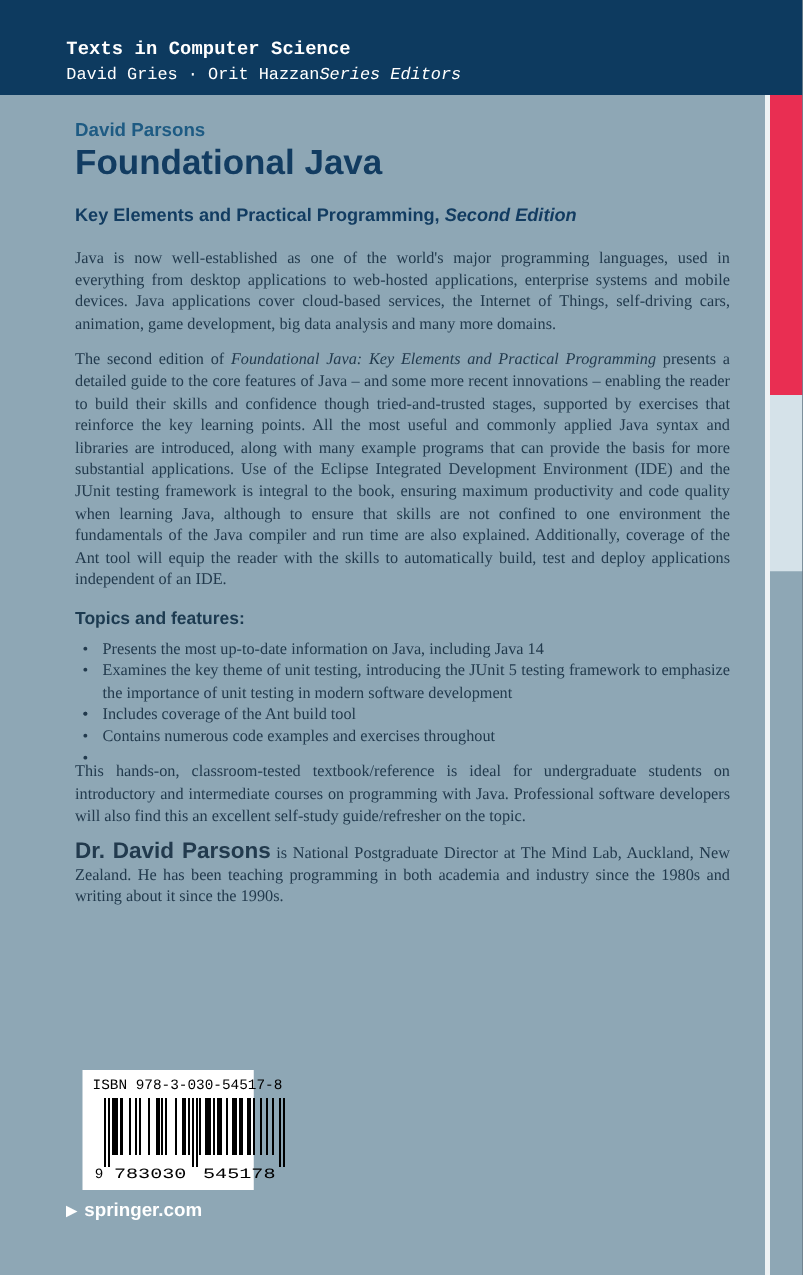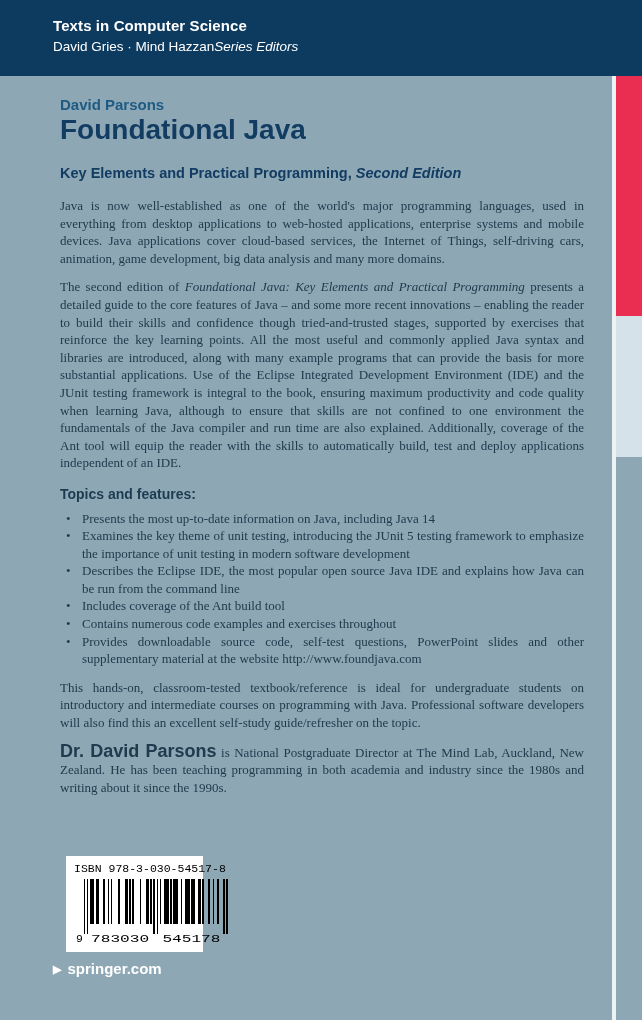--- a/index.html
+++ b/index.html
@@ -6,21 +6,21 @@
   .page {
     position:relative; width:642px; height:1020px; overflow:hidden;
     background:#8ea7b5; font-family:"Liberation Serif", serif;
   }
   
   .header {
     position:absolute; left:0; top:0; width:642px; height:76px;
     background:#0d3a5f; color:#ffffff;
     font-family:"Liberation Sans", sans-serif;
   }
-  .header-inner { padding:17px 0 0 53px; }
+  .header-inner { padding:31px 0 0 53px;font-family:Liberation Mono, monospace; }
   .series-name { font-weight:bold; font-size:15px; letter-spacing:0.1px; }
   .series-editors { font-size:13.5px; margin-top:5px; }
   .series-editors-label { font-style:italic; margin-left:0; }
 
   
   .divider-line { position:absolute; left:612px; top:76px; width:4px; height:944px; background:#eef2f4; }
   .strip-red    { position:absolute; left:616px; top:76px;  width:26px; height:240px; background:#e92e52; }
   .strip-light  { position:absolute; left:616px; top:316px; width:26px; height:141px; background:#d5e2e9; }
 
   
@@ -72,21 +72,21 @@
 </style>
 </head>
 <body>
 
 <div class="page">
 
   <div class="header">
     <div class="header-inner">
       <div class="series-name">Texts in Computer Science</div>
       <div class="series-editors">
-        <span>David Gries · Mind Hazzan</span><span class="series-editors-label">Series Editors</span>
+        <span>David Gries · Orit Hazzan</span><span class="series-editors-label">Series Editors</span>
       </div>
     </div>
   </div>
 
   <div class="divider-line"></div>
   <div class="strip-red"></div>
   <div class="strip-light"></div>
 
   <div class="content">
 
@@ -99,24 +99,24 @@
 
     <p class="para">Java is now well-established as one of the world's major programming languages, used in everything from desktop applications to web-hosted applications, enterprise systems and mobile devices. Java applications cover cloud-based services, the Internet of Things, self-driving cars, animation, game development, big data analysis and many more domains.</p>
 
     <p class="para"><span>The second edition of </span><span class="italic">Foundational Java: Key Elements and Practical Programming</span><span> presents a detailed guide to the core features of Java – and some more recent innovations – enabling the reader to build their skills and confidence though tried-and-trusted stages, supported by exercises that reinforce the key learning points. All the most useful and commonly applied Java syntax and libraries are introduced, along with many example programs that can provide the basis for more substantial applications. Use of the Eclipse Integrated Development Environment (IDE) and the JUnit testing framework is integral to the book, ensuring maximum productivity and code quality when learning Java, although to ensure that skills are not confined to one environment the fundamentals of the Java compiler and run time are also explained. Additionally, coverage of the Ant tool will equip the reader with the skills to automatically build, test and deploy applications independent of an IDE.</span></p>
 
     <div class="topics-heading">Topics and features:</div>
 
     <ul class="features">
       <li><span class="bullet">•</span><span>Presents the most up-to-date information on Java, including Java 14</span></li>
       <li><span class="bullet">•</span><span>Examines the key theme of unit testing, introducing the JUnit 5 testing framework to emphasize the importance of unit testing in modern software development</span></li>
-      <li><span class="bullet">•</span><span>Describes the Eclipse IDE, the most popular open source Java IDE and explains how Java can be run from the command line</span></li>
+      <li><span class="bullet">•</span></li>
       <li><span class="bullet">•</span><span>Includes coverage of the Ant build tool</span></li>
       <li><span class="bullet">•</span><span>Contains numerous code examples and exercises throughout</span></li>
-      <li><span class="bullet">•</span><span>Provides downloadable source code, self-test questions, PowerPoint slides and other supplementary material at the website http://www.foundjava.com</span></li>
+      <li><span class="bullet">•</span></li>
     </ul>
 
     <p class="para">This hands-on, classroom-tested textbook/reference is ideal for undergraduate students on introductory and intermediate courses on programming with Java. Professional software developers will also find this an excellent self-study guide/refresher on the topic.</p>
 
     <p class="para"><span class="bold-sans">Dr. David Parsons</span><span> is National Postgraduate Director at The Mind Lab, Auckland, New Zealand. He has been teaching programming in both academia and industry since the 1980s and writing about it since the 1990s.</span></p>
 
   </div>
 
   <div class="barcode-box">
     <div class="isbn-label">ISBN 978-3-030-54517-8</div>

